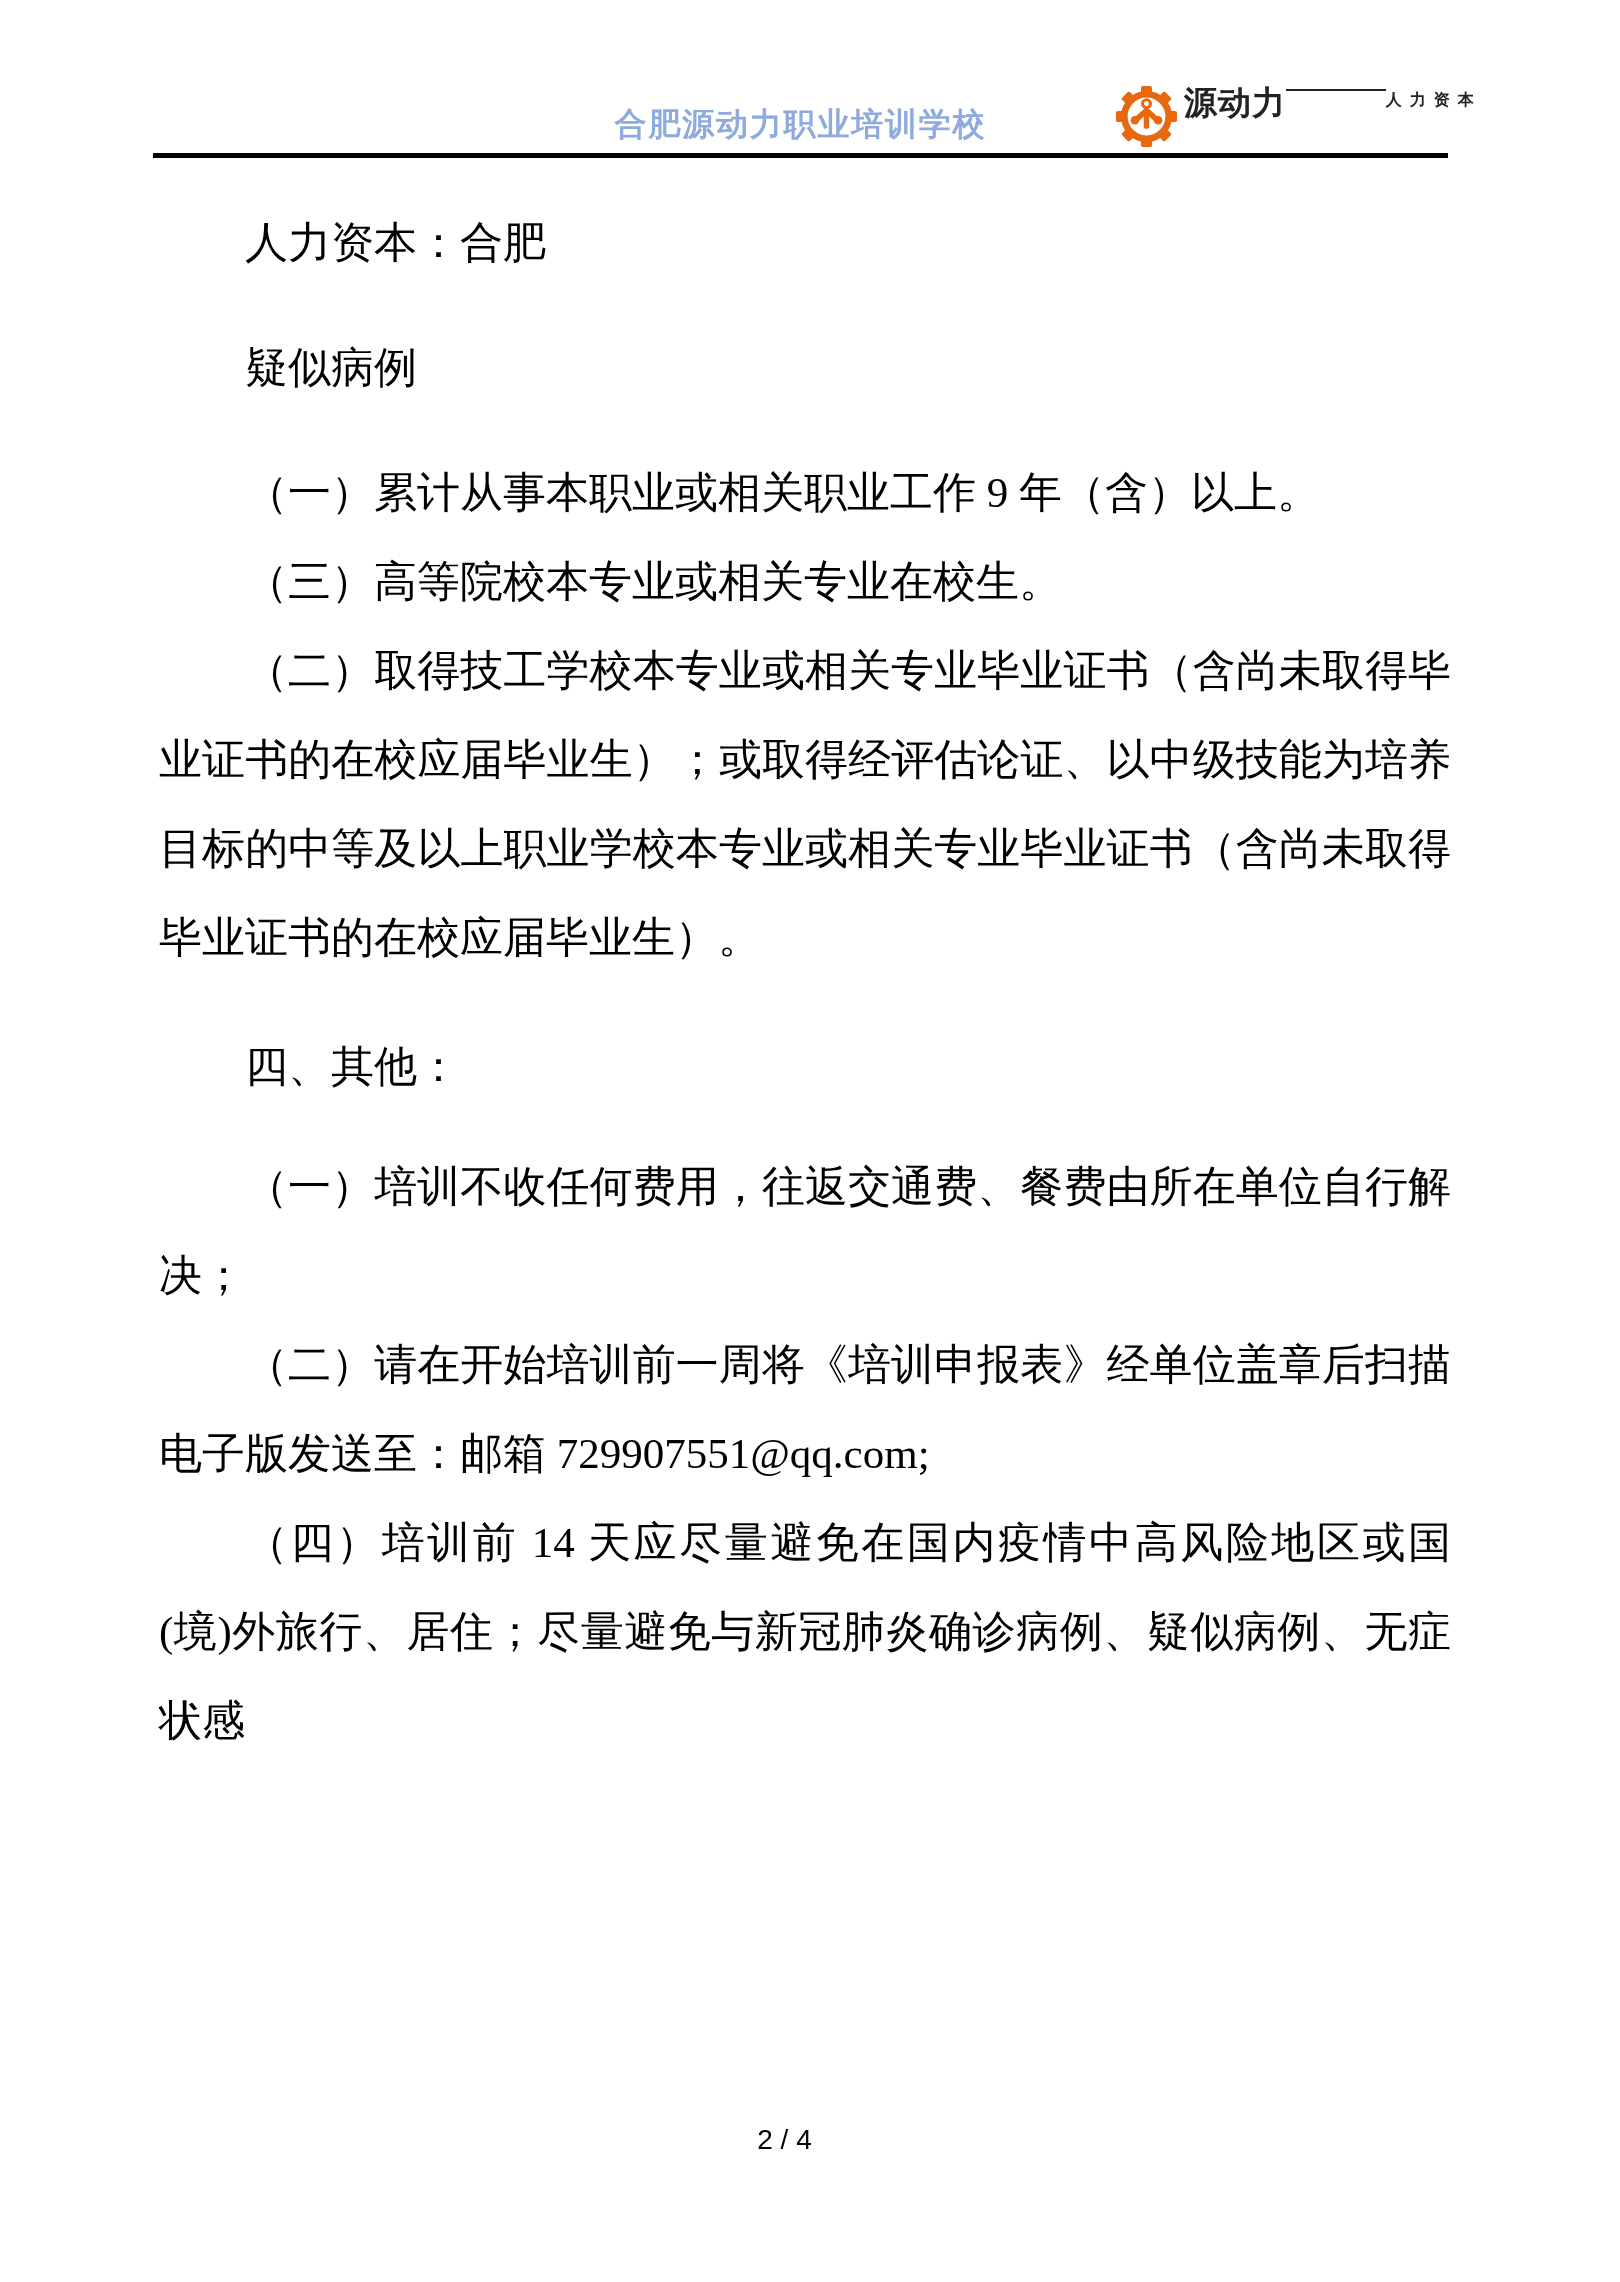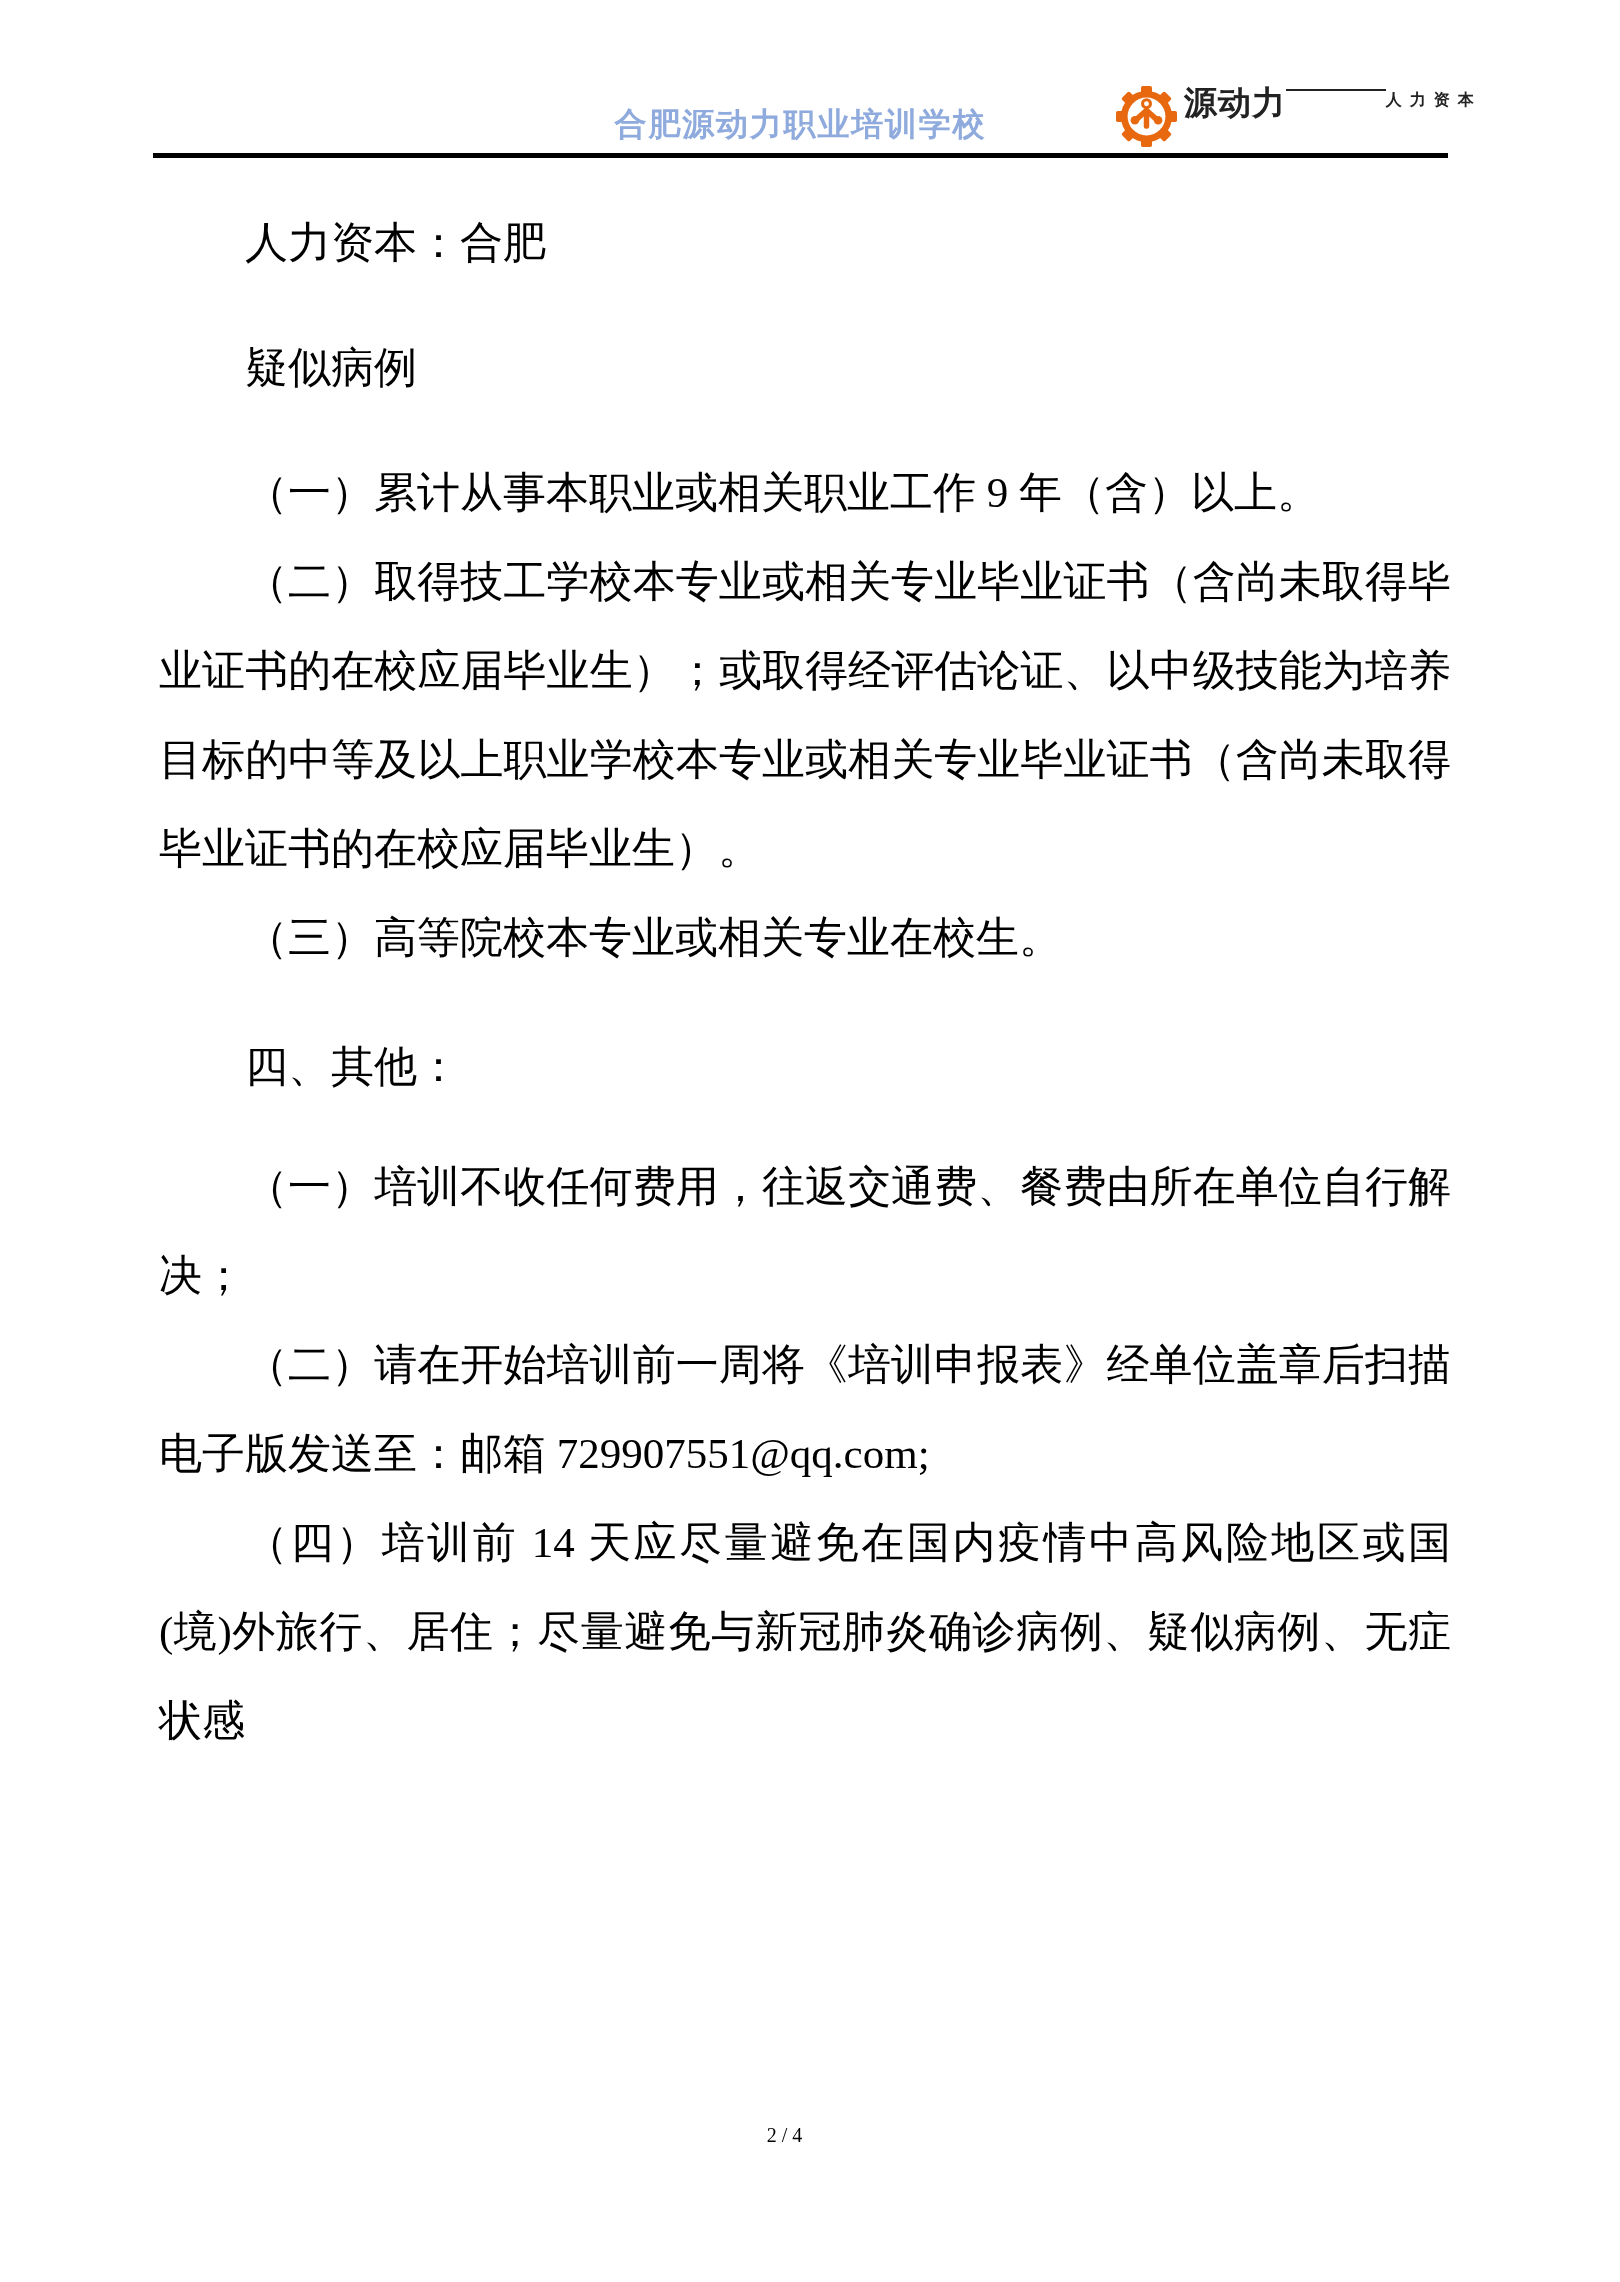--- a/index.html
+++ b/index.html
@@ -86,22 +86,22 @@
   .gap-lg { margin-top: 40px; }
   .gap-sm { margin-top: 31px; }
 
   
   .footer {
     position: absolute;
     left: 0;
     top: 2124px;
     width: 1569px;
     text-align: center;
-    font-family: Liberation Serif, serif;
-    font-size: 20px;
+    font-family: Liberation Sans, sans-serif;
+    font-size: 28px;
     color: #000000;
   }
 </style>
 </head>
 <body>
 
 <div class="page">
 
   <div class="header-title">合肥源动力职业培训学校</div>
 
@@ -135,22 +135,22 @@
       <div class="brand-subtitle">人力资本</div>
     </div>
   </div>
 
   <div class="header-rule"></div>
 
   <div class="doc-body">
     <p>人力资本：合肥</p>
     <p class="gap-md">疑似病例</p>
     <p class="gap-md">（一）累计从事本职业或相关职业工作 9 年（含）以上。</p>
+    <p>（三）高等院校本专业或相关专业在校生。</p>
     <p>（二）取得技工学校本专业或相关专业毕业证书（含尚未取得毕业证书的在校应届毕业生）；或取得经评估论证、以中级技能为培养目标的中等及以上职业学校本专业或相关专业毕业证书（含尚未取得毕业证书的在校应届毕业生）。</p>
-    <p>（三）高等院校本专业或相关专业在校生。</p>
     <p class="gap-lg">四、其他：</p>
     <p class="gap-sm">（一）培训不收任何费用，往返交通费、餐费由所在单位自行解决；</p>
     <p>（二）请在开始培训前一周将《培训申报表》经单位盖章后扫描电子版发送至：邮箱 729907551@qq.com;</p>
     <p>（四）培训前 14 天应尽量避免在国内疫情中高风险地区或国(境)外旅行、居住；尽量避免与新冠肺炎确诊病例、疑似病例、无症状感</p>
   </div>
 
   <div class="footer">2 / 4</div>
 
 </div>
 

